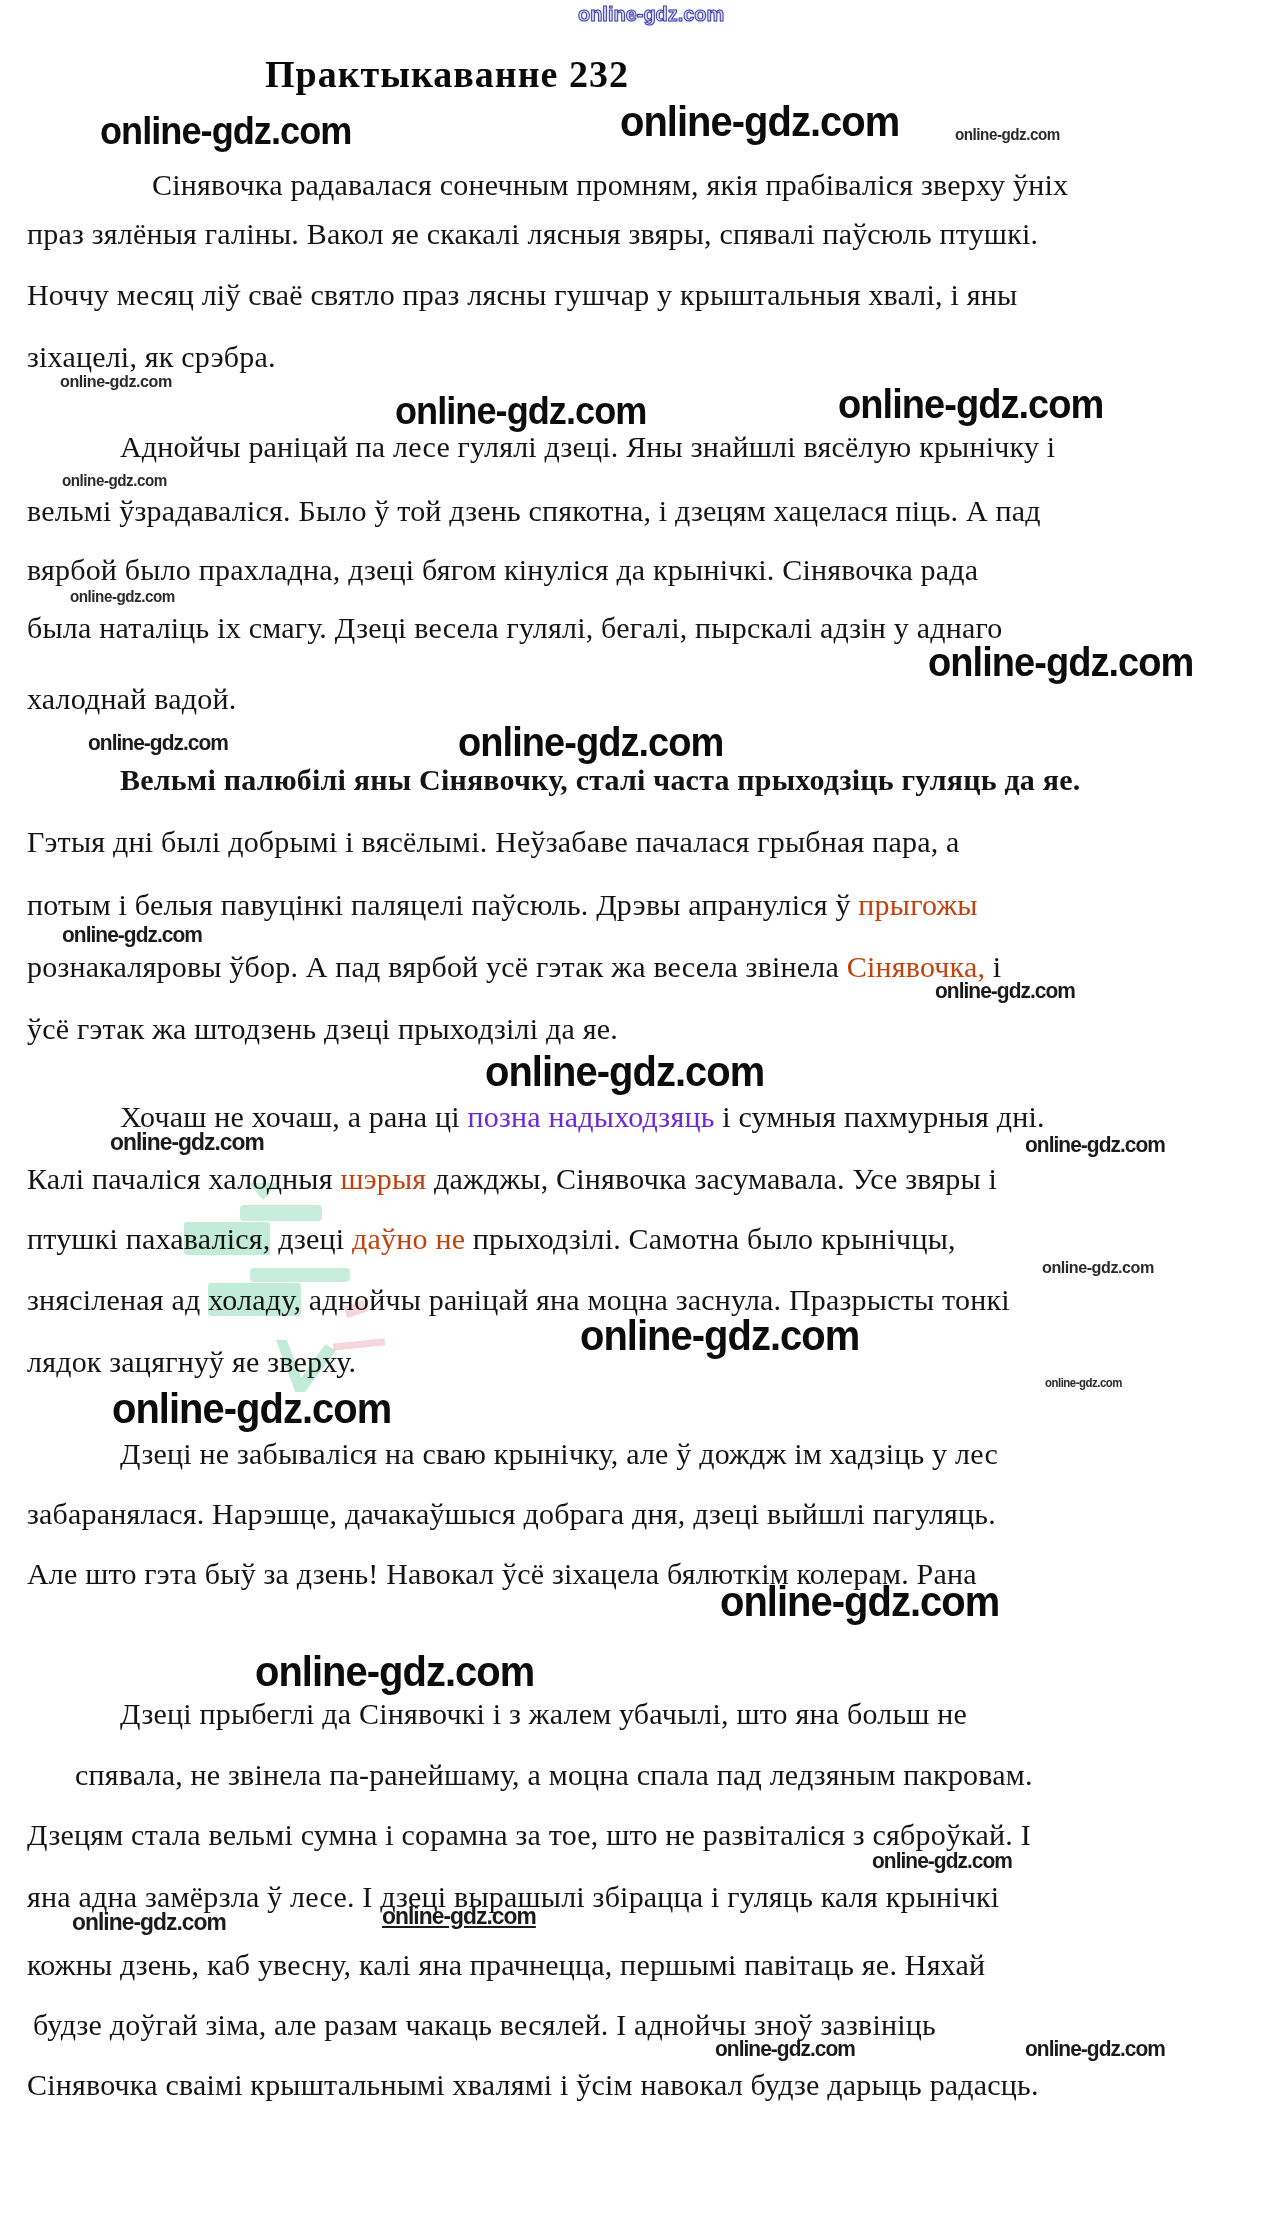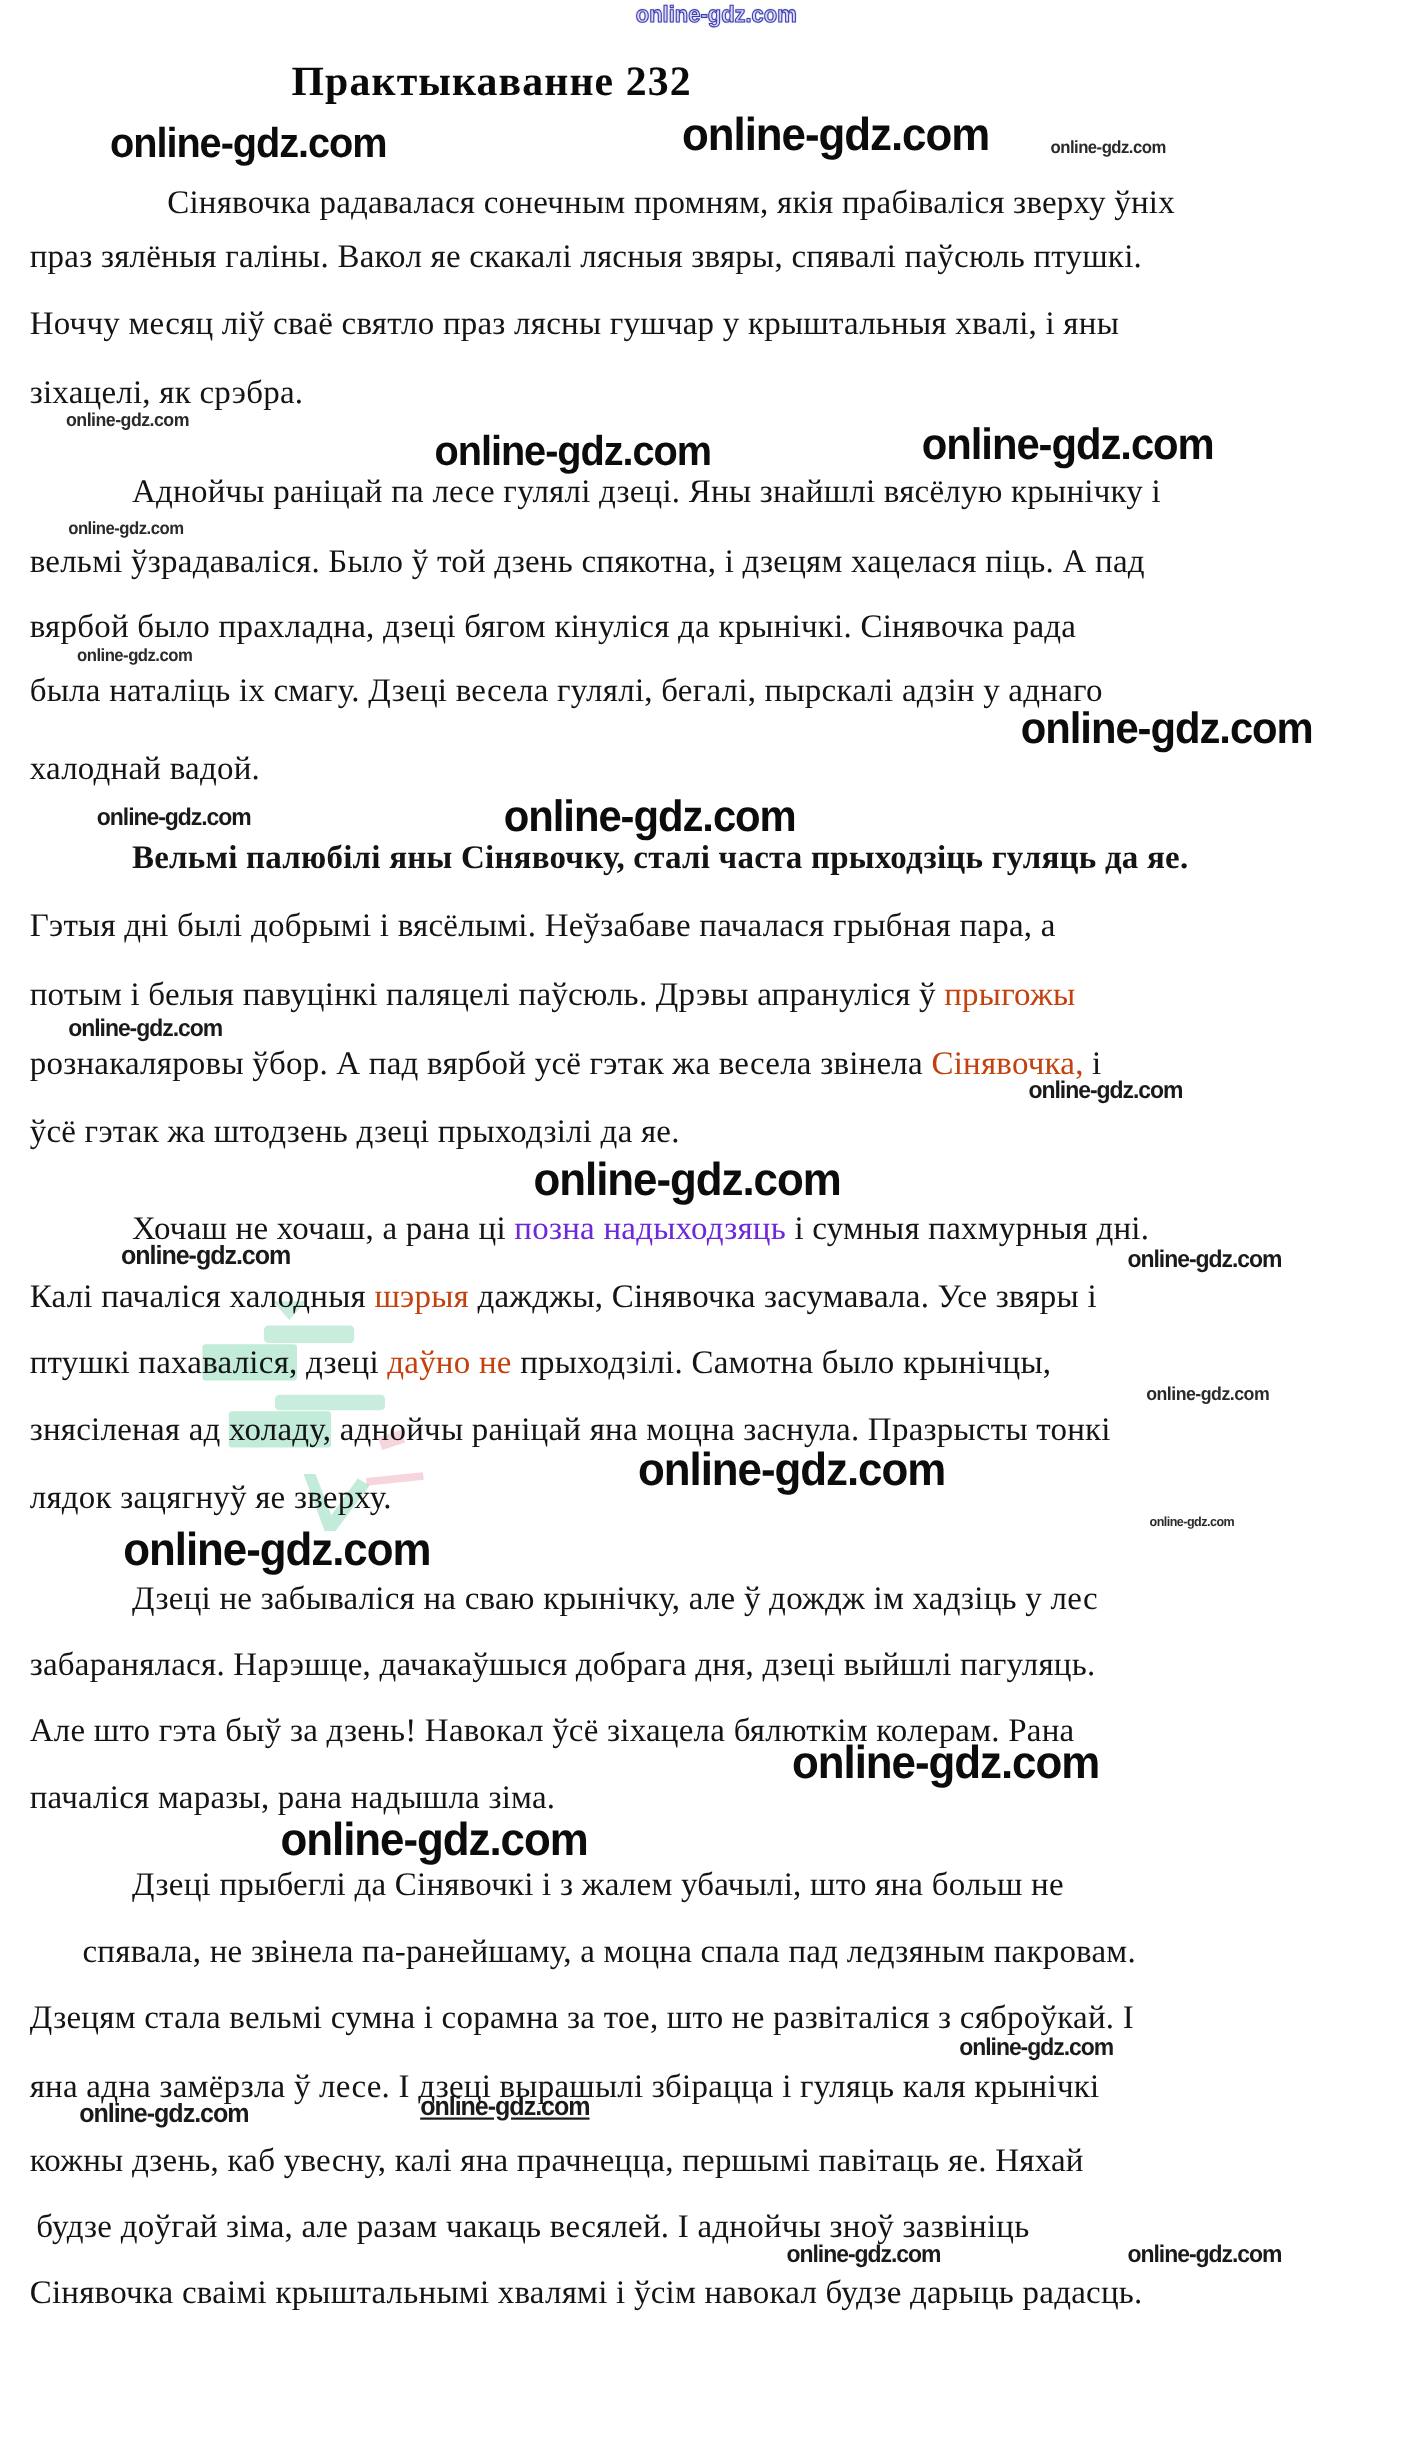--- a/index.html
+++ b/index.html
@@ -139,21 +139,20 @@
 
   <div class="ln" style="left:120px;top:1100px;"><span>Хочаш не хочаш, а рана ці </span><span class="faded2">позна надыходзяць</span><span> і сумныя пахмурныя дні.</span></div>
   <div class="ln" style="left:27px;top:1162px;"><span>Калі пачаліся халодныя </span><span class="faded">шэрыя</span><span> дажджы, Сінявочка засумавала. Усе звяры і</span></div>
   <div class="ln" style="left:27px;top:1222px;"><span>птушкі паха</span><span class="hl">валіся,</span><span> дзеці </span><span class="faded">даўно не</span><span> прыходзілі. Самотна было крынічцы,</span></div>
   <div class="ln" style="left:27px;top:1283px;"><span>знясіленая ад </span><span class="hl">холаду,</span><span> аднойчы раніцай яна моцна заснула. Празрысты тонкі</span></div>
   <div class="ln" style="left:27px;top:1345px;">лядок зацягнуў яе зверху.</div>
 
   <div class="ln" style="left:120px;top:1437px;">Дзеці не забываліся на сваю крынічку, але ў дождж ім хадзіць у лес</div>
   <div class="ln" style="left:27px;top:1497px;">забаранялася. Нарэшце, дачакаўшыся добрага дня, дзеці выйшлі пагуляць.</div>
   <div class="ln" style="left:27px;top:1557px;">Але што гэта быў за дзень! Навокал ўсё зіхацела бялюткім колерам. Рана</div>
-  <div class="ln" style="left:27px;top:1618px;">пачаліся маразы, рана надышла зіма.</div>
 
   <div class="ln" style="left:120px;top:1697px;">Дзеці прыбеглі да Сінявочкі і з жалем убачылі, што яна больш не</div>
   <div class="ln" style="left:27px;top:1758px;margin-left:48px;">спявала, не звінела па-ранейшаму, а моцна спала пад ледзяным пакровам.</div>
   <div class="ln" style="left:27px;top:1818px;">Дзецям стала вельмі сумна і сорамна за тое, што не развіталіся з сяброўкай. І</div>
   <div class="ln" style="left:27px;top:1880px;">яна адна замёрзла ў лесе. І дзеці вырашылі збірацца і гуляць каля крынічкі</div>
   <div class="ln" style="left:27px;top:1948px;">кожны дзень, каб увесну, калі яна прачнецца, першымі павітаць яе. Няхай</div>
   <div class="ln" style="left:33px;top:2008px;">будзе доўгай зіма, але разам чакаць весялей. І аднойчы зноў зазвініць</div>
   <div class="ln" style="left:27px;top:2068px;">Сінявочка сваімі крыштальнымі хвалямі і ўсім навокал будзе дарыць радасць.</div>
 
 </div>

